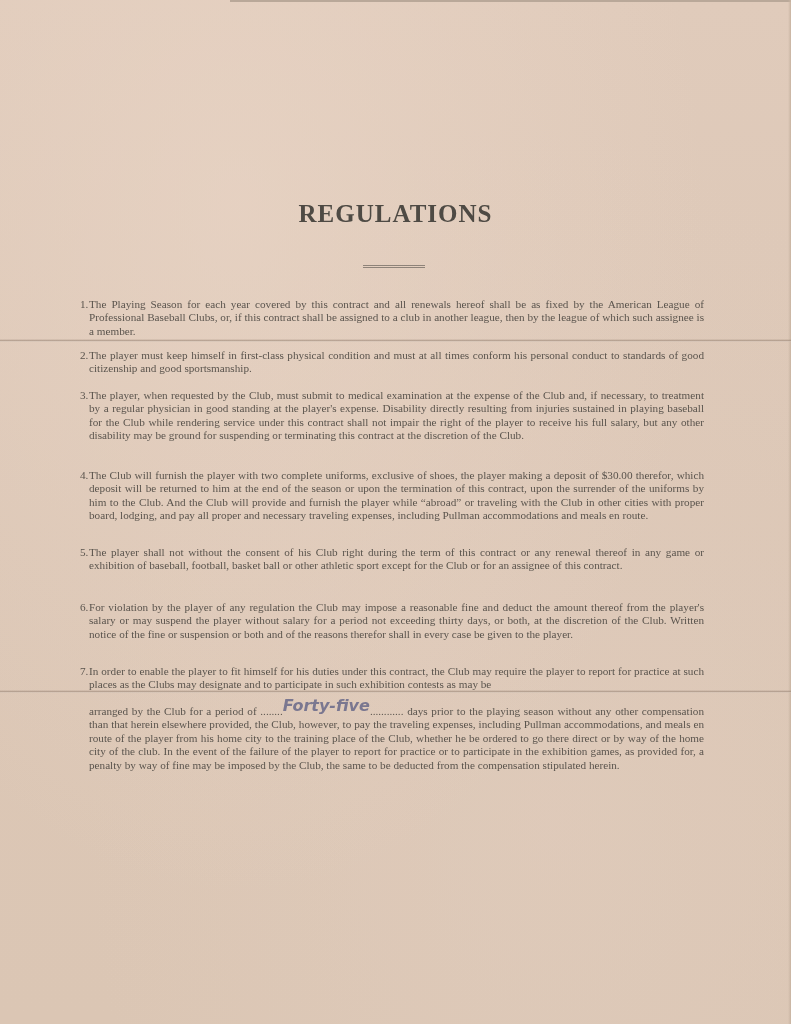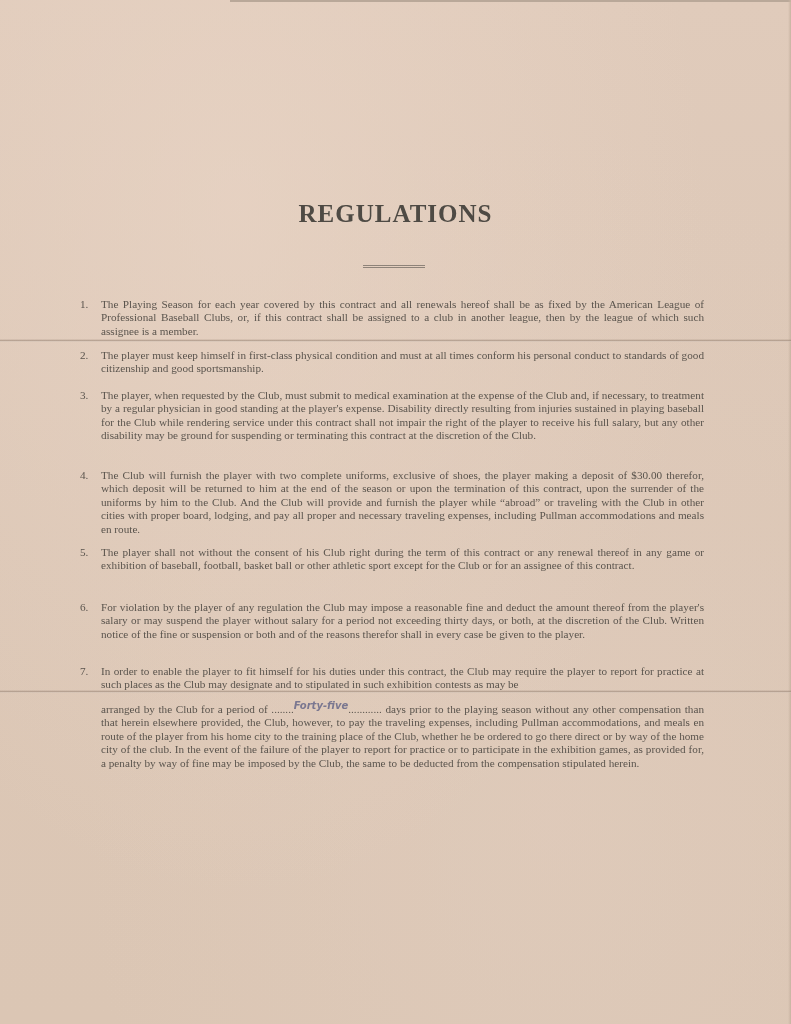--- a/index.html
+++ b/index.html
@@ -74,36 +74,36 @@
       text-align: justify;
       color: #5a544d;
     }
     .reg .num {
       position: absolute;
       left: 0;
       top: 0;
       width: 20px;
     }
     .reg .body {
-      margin-left: 21px;
+      margin-left: 9px;
       display: block;
     }
     .r1 { top: 298px; }
     .r2 { top: 349px; }
     .r3 { top: 389px; }
     .r4 { top: 469px; }
     .r5 { top: 546px; }
     .r6 { top: 601px; }
     .r7 { top: 665px; }
     .r7b { top: 703px; }
     .filled {
       font-family: "DejaVu Sans", "Liberation Sans", sans-serif;
       font-style: italic;
       font-weight: bold;
-      font-size: 10px;
+      font-size: 16px;
       color: #7a7790;
       position: relative;
       top: -4px;
     }
   </style>
 </head>
 <body>
 
 <div class="paper"></div>
 <div class="top-edge"></div>
@@ -139,18 +139,18 @@
   <span class="body">The player shall not without the consent of his Club right during the term of this contract or any renewal thereof in any game or exhibition of baseball, football, basket ball or other athletic sport except for the Club or for an assignee of this contract.</span>
 </div>
 
 <div class="reg r6">
   <span class="num">6.</span>
   <span class="body">For violation by the player of any regulation the Club may impose a reasonable fine and deduct the amount thereof from the player's salary or may suspend the player without salary for a period not exceeding thirty days, or both, at the discretion of the Club. Written notice of the fine or suspension or both and of the reasons therefor shall in every case be given to the player.</span>
 </div>
 
 <div class="reg r7">
   <span class="num">7.</span>
-  <span class="body">In order to enable the player to fit himself for his duties under this contract, the Club may require the player to report for practice at such places as the Club may designate and to stipulated in such exhibition contests as may be</span>
+  <span class="body">In order to enable the player to fit himself for his duties under this contract, the Club may require the player to report for practice at such places as the Clubs may designate and to participate in such exhibition contests as may be</span>
 </div>
 
 <div class="reg r7b">
   <span class="body"><span>arranged by the Club for a period of ........</span><span class="filled">Forty-five</span><span>............</span><span> days prior to the playing season without any other compensation than that herein elsewhere provided, the Club, however, to pay the traveling expenses, including Pullman accommodations, and meals en route of the player from his home city to the training place of the Club, whether he be ordered to go there direct or by way of the home city of the club. In the event of the failure of the player to report for practice or to participate in the exhibition games, as provided for, a penalty by way of fine may be imposed by the Club, the same to be deducted from the compensation stipulated herein.</span></span>
 </div>
 
 </body></html>

